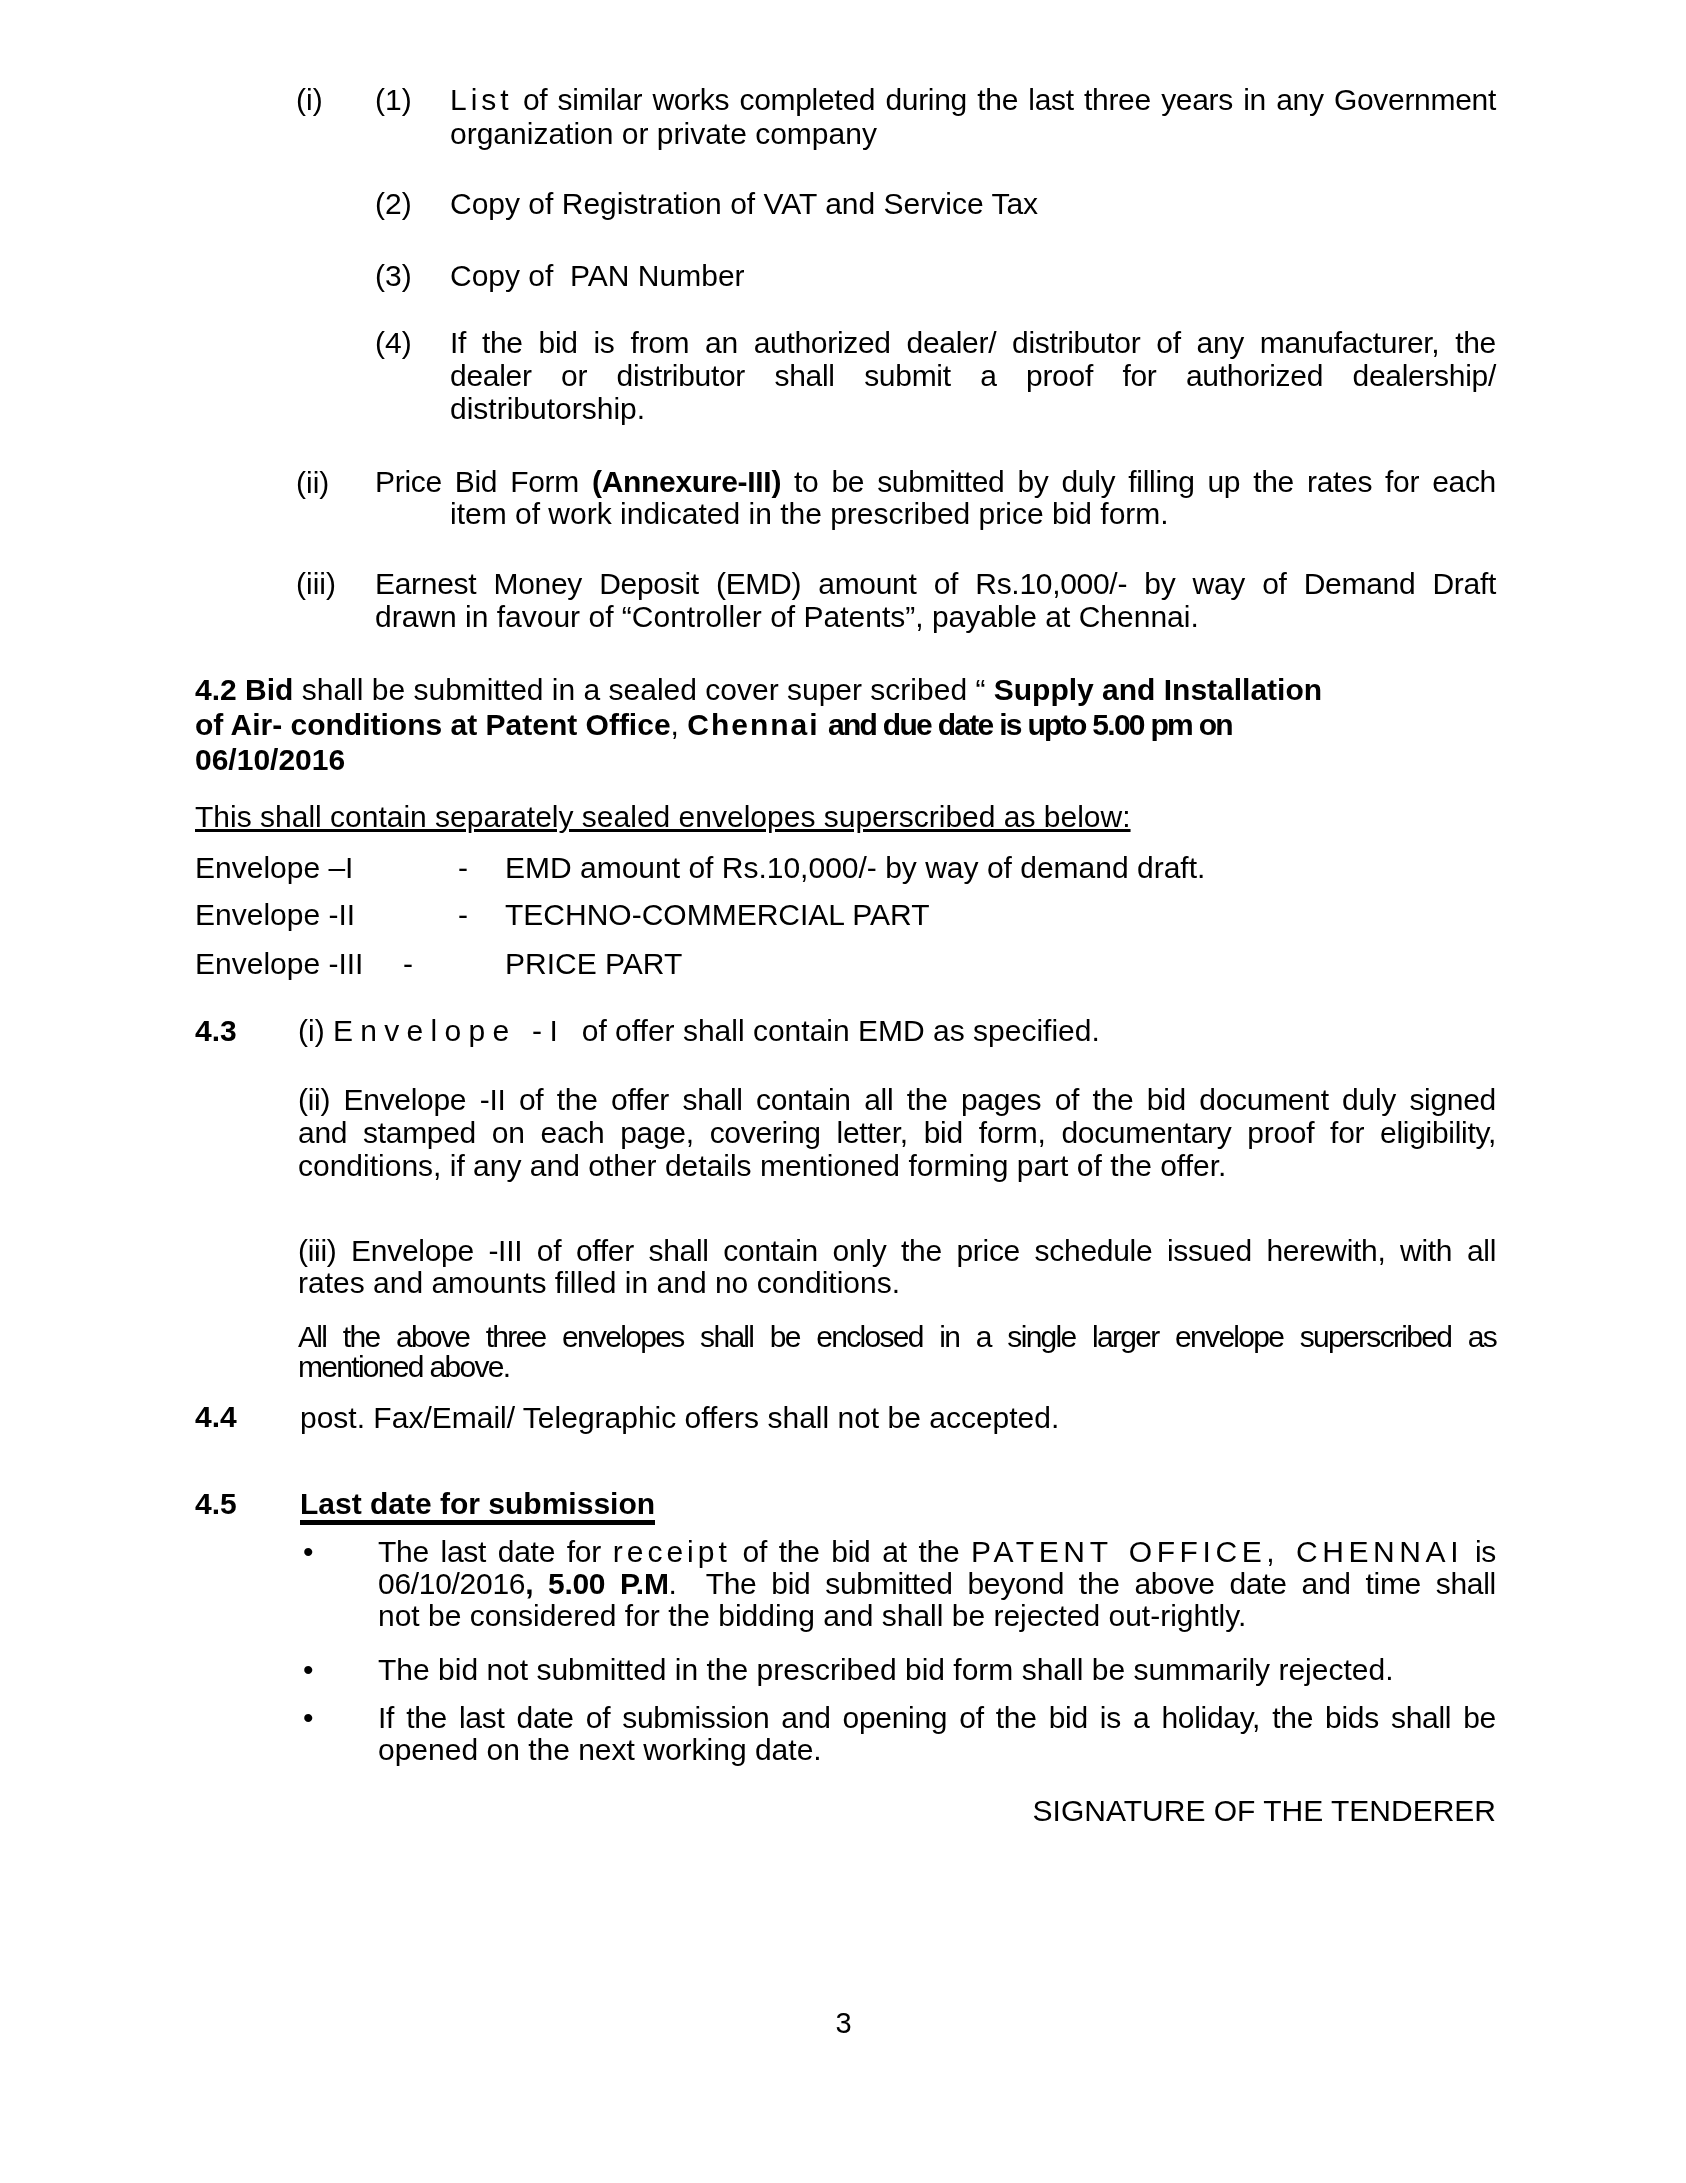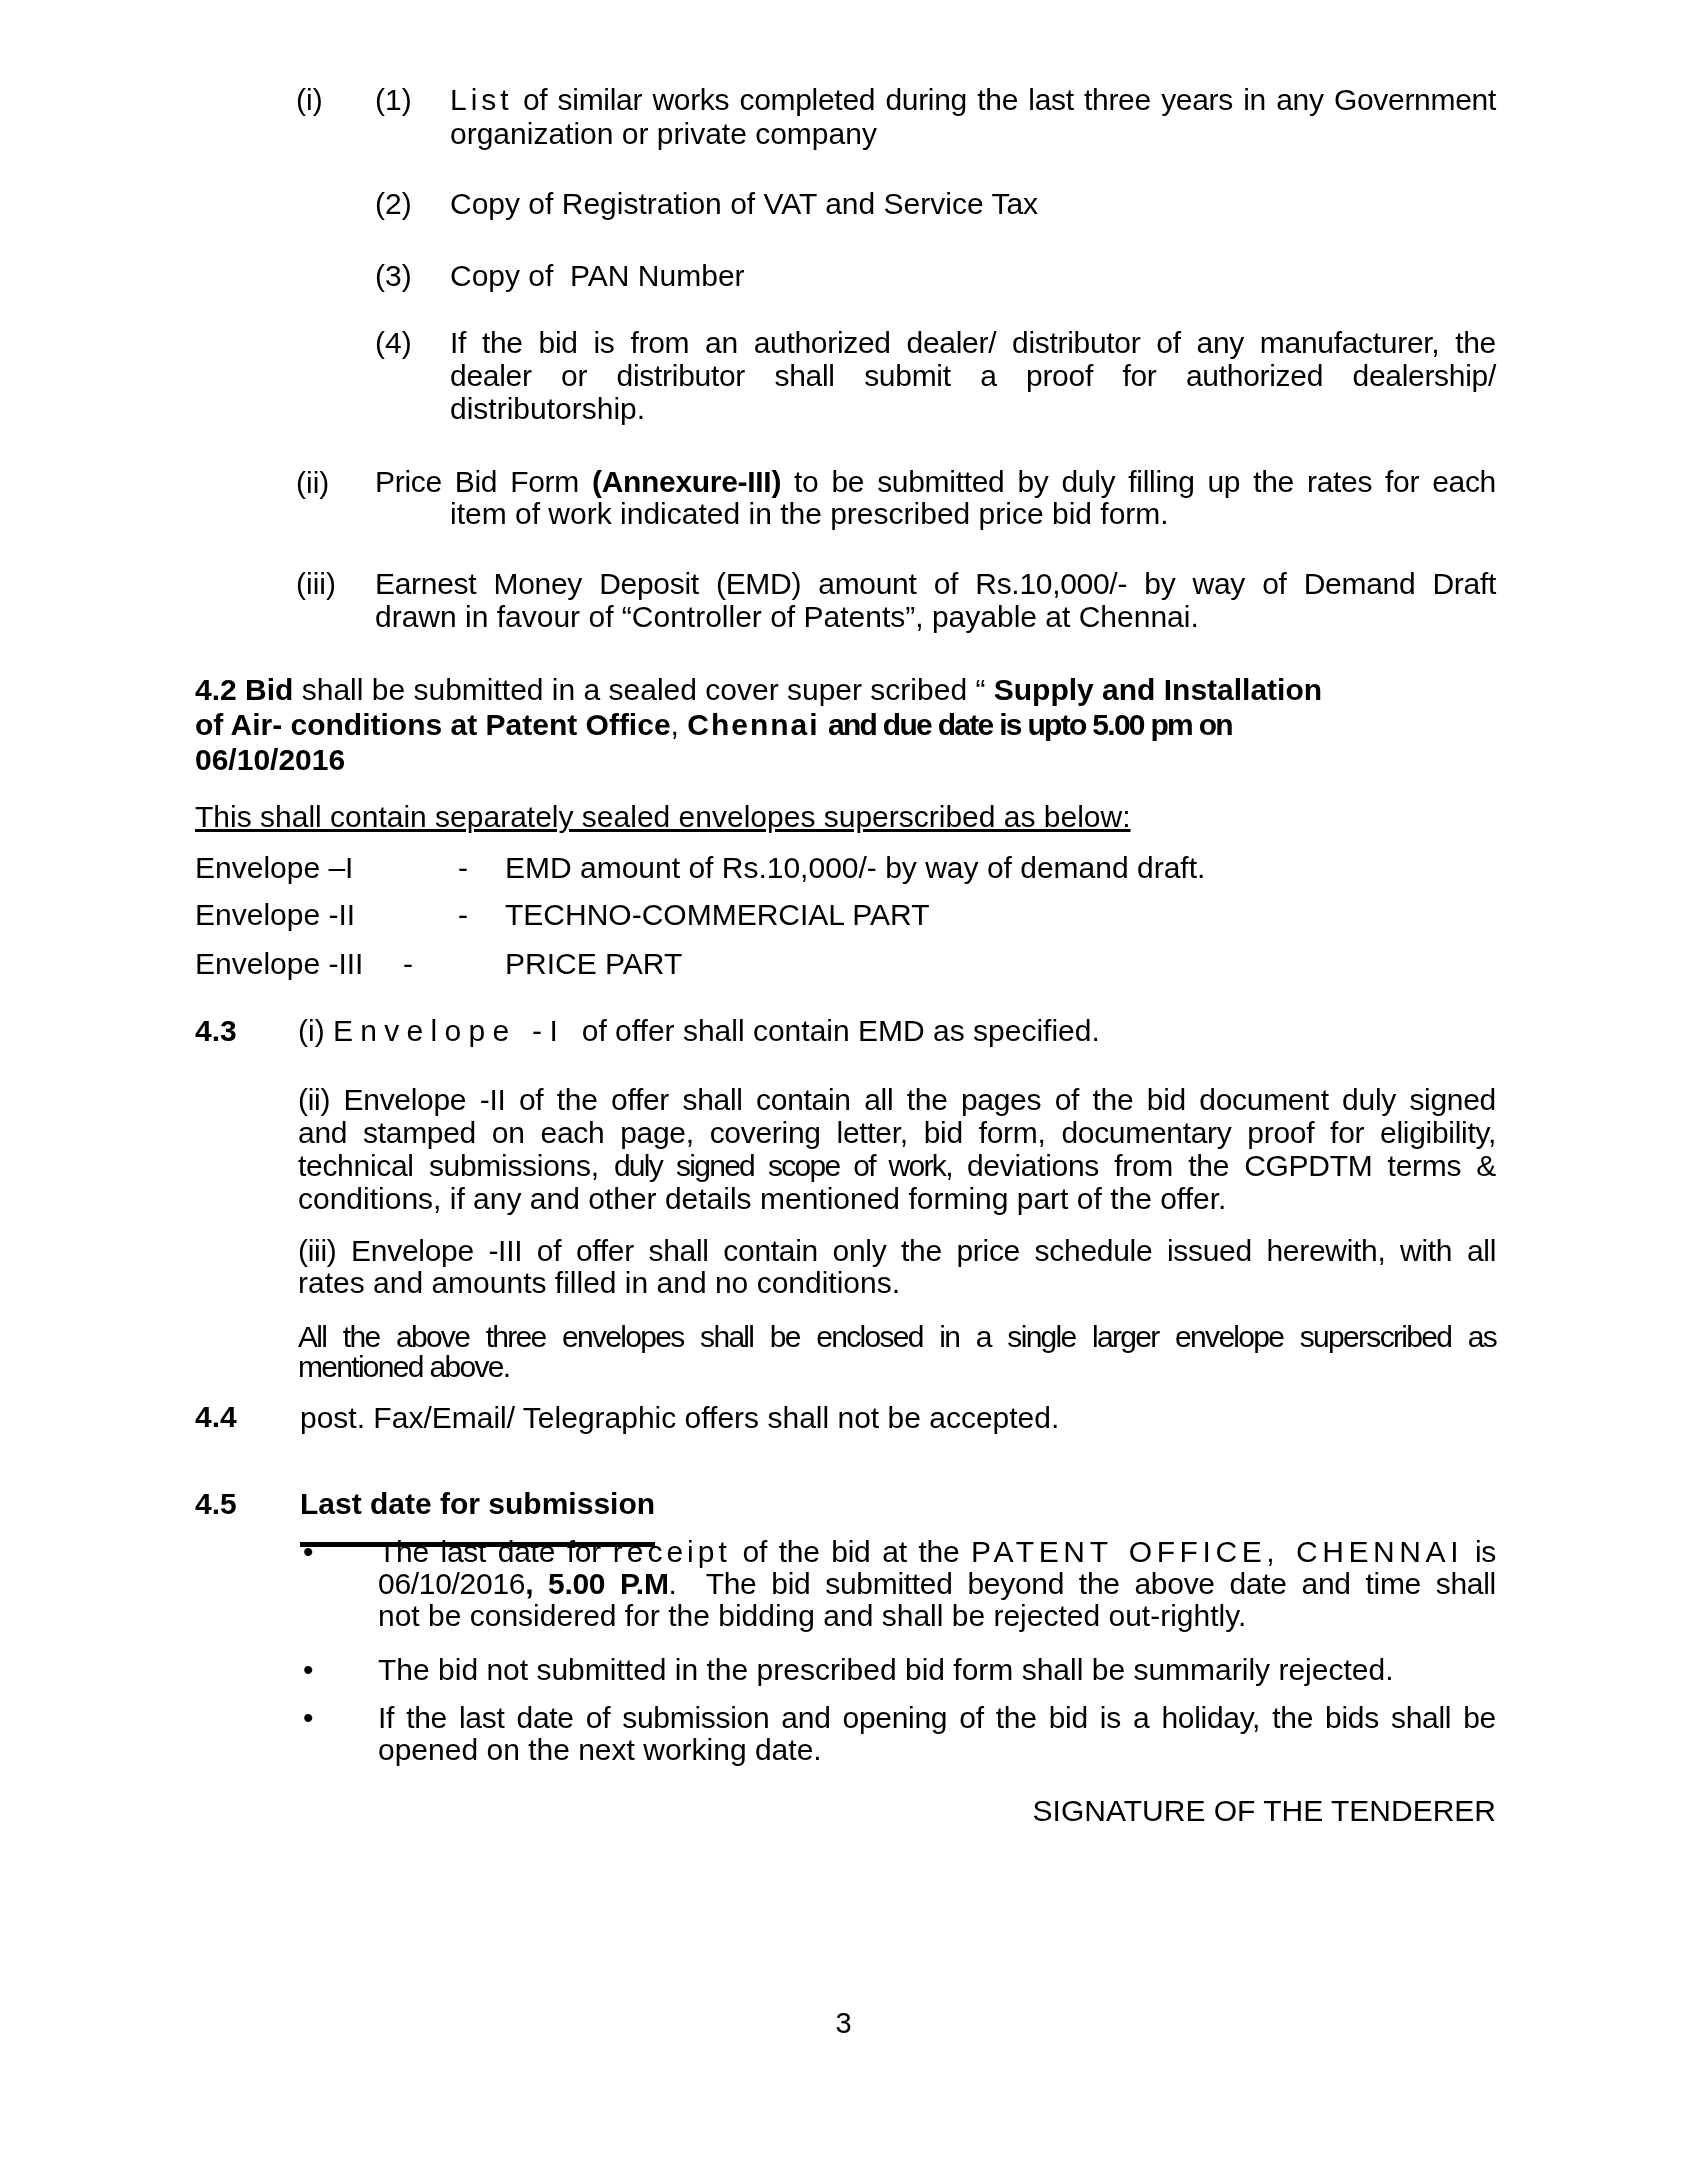--- a/index.html
+++ b/index.html
@@ -20,21 +20,21 @@
     text-align-last:justify;
     word-spacing:-2.6px;
     letter-spacing:-0.3px;
   }
   .b{font-weight:700;}
   .nr{letter-spacing:-1.7px;}
   .sp0{letter-spacing:2px;}
   .sp1{letter-spacing:4px;}
   .sp2{letter-spacing:7.3px;}
   .sp3{letter-spacing:4.6px;}
-  .ul{border-bottom:5.3px solid #000;padding-bottom:22px;}
+  .ul{border-bottom:5.3px solid #000;padding-bottom:0;}
   #page-number{
     position:absolute;top:2007px;left:0;width:1687px;
     text-align:center;line-height:33px;font-size:29px;
   }
 </style>
 </head>
 <body>
 
 <div id="page">
   <div id="blocks">
@@ -119,21 +119,20 @@
       </div>
       <div class="block" style="top: 1014px; left: 195px; line-height: 33px;">
         <div class="line"><span class="b">4.3</span></div>
       </div>
       <div class="block" style="top: 1014px; left: 298px; line-height: 33px;">
         <div class="line"><span>(i) </span><span class="sp2">Envelope -I</span><span>&nbsp; of offer shall contain EMD as specified.</span></div>
       </div>
       <div class="block" style="top: 1083px; left: 298px; width: 1198px; line-height: 33px;">
         <div class="line j"><span>(ii) Envelope -II of the offer shall contain all the pages of the bid document duly signed</span></div>
         <div class="line j"><span>and stamped on each page, covering letter, bid form, documentary proof for eligibility,</span></div>
-        <div class="line j"><span>technical submissions, </span><span class="nr">duly signed scope of work,</span><span> deviations from the CGPDTM terms &amp;</span></div>
         <div class="line"><span>conditions, if any and other details mentioned forming part of the offer.</span></div>
       </div>
       <div class="block" style="top: 1235px; left: 298px; width: 1198px; line-height: 32px;">
         <div class="line j"><span>(iii) Envelope -III of offer shall contain only the price schedule issued herewith, with all</span></div>
         <div class="line"><span>rates and amounts filled in and no conditions.</span></div>
       </div>
       <div class="block" style="top: 1322px; left: 298px; width: 1198px; line-height: 30px;">
         <div class="line j"><span class="nr">All the above three envelopes shall be enclosed in a single larger envelope superscribed as</span></div>
         <div class="line"><span class="nr">mentioned above.</span></div>
       </div>

